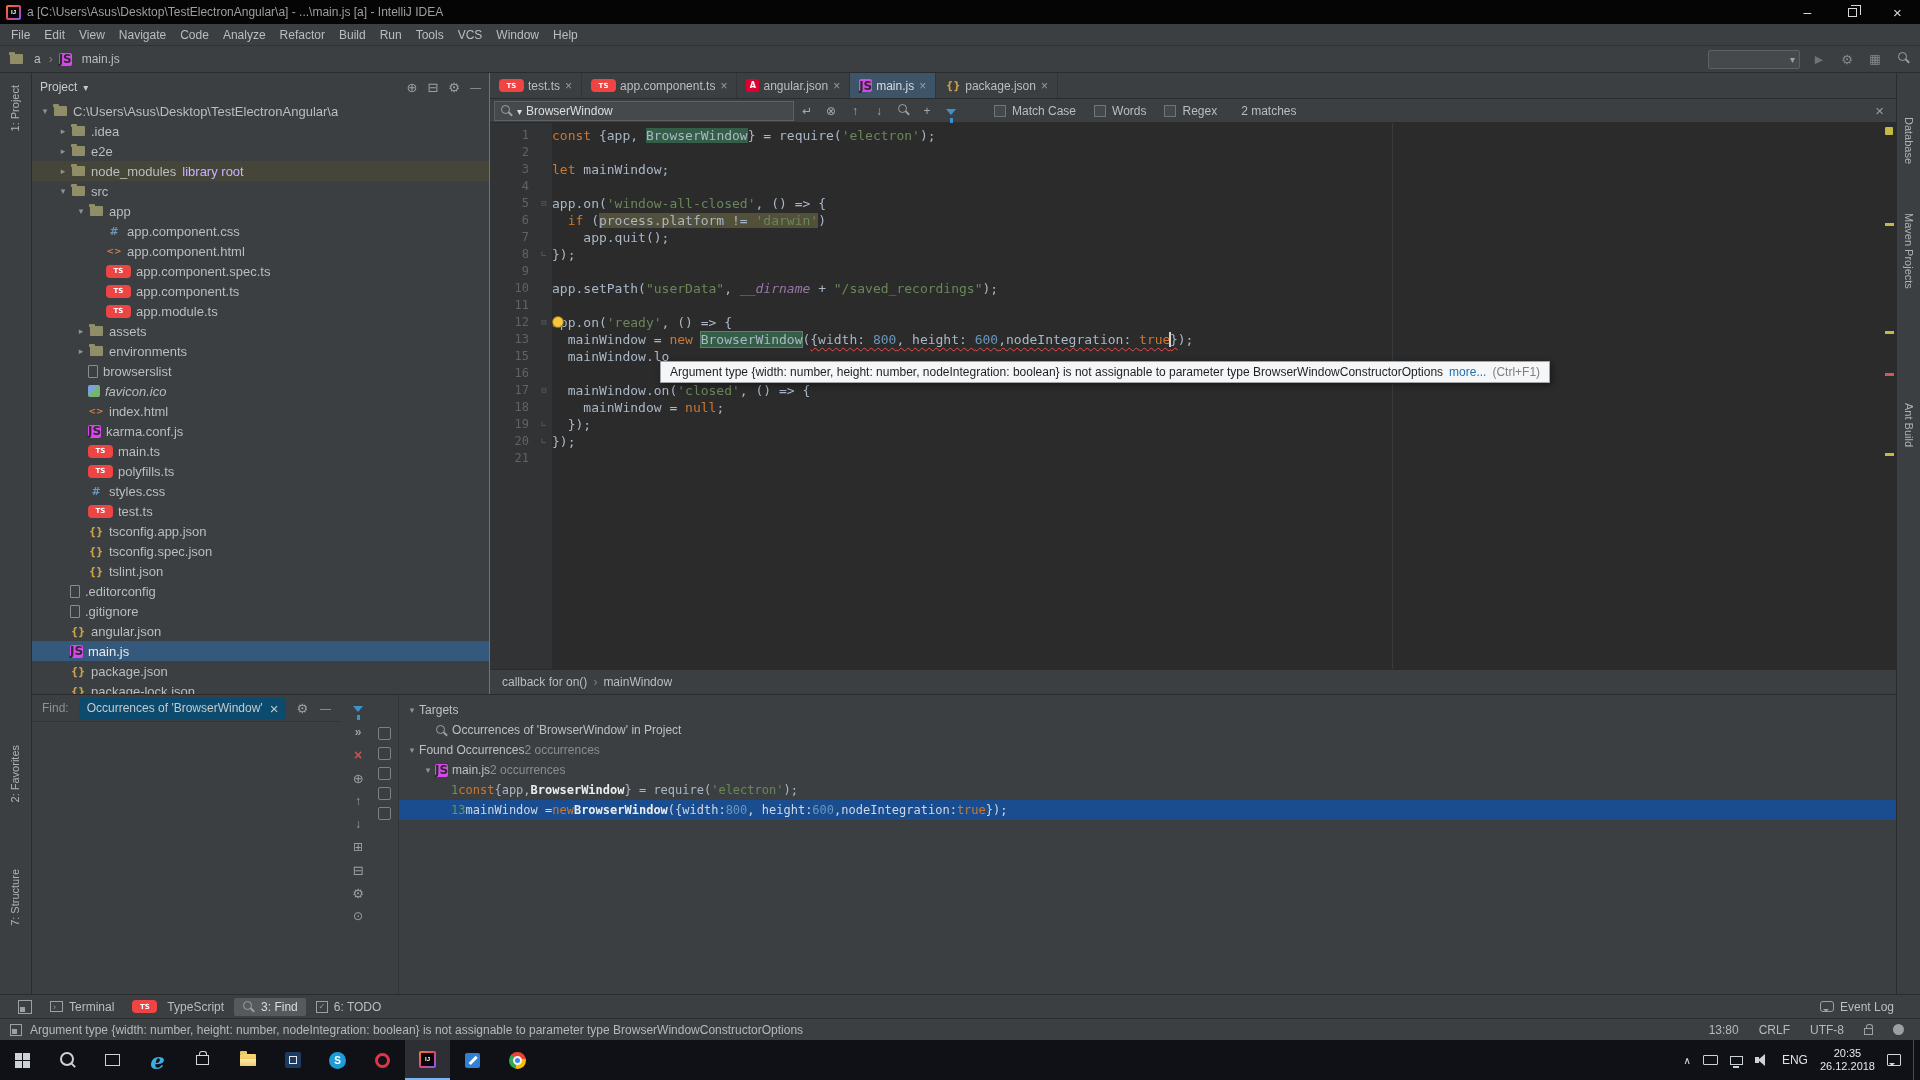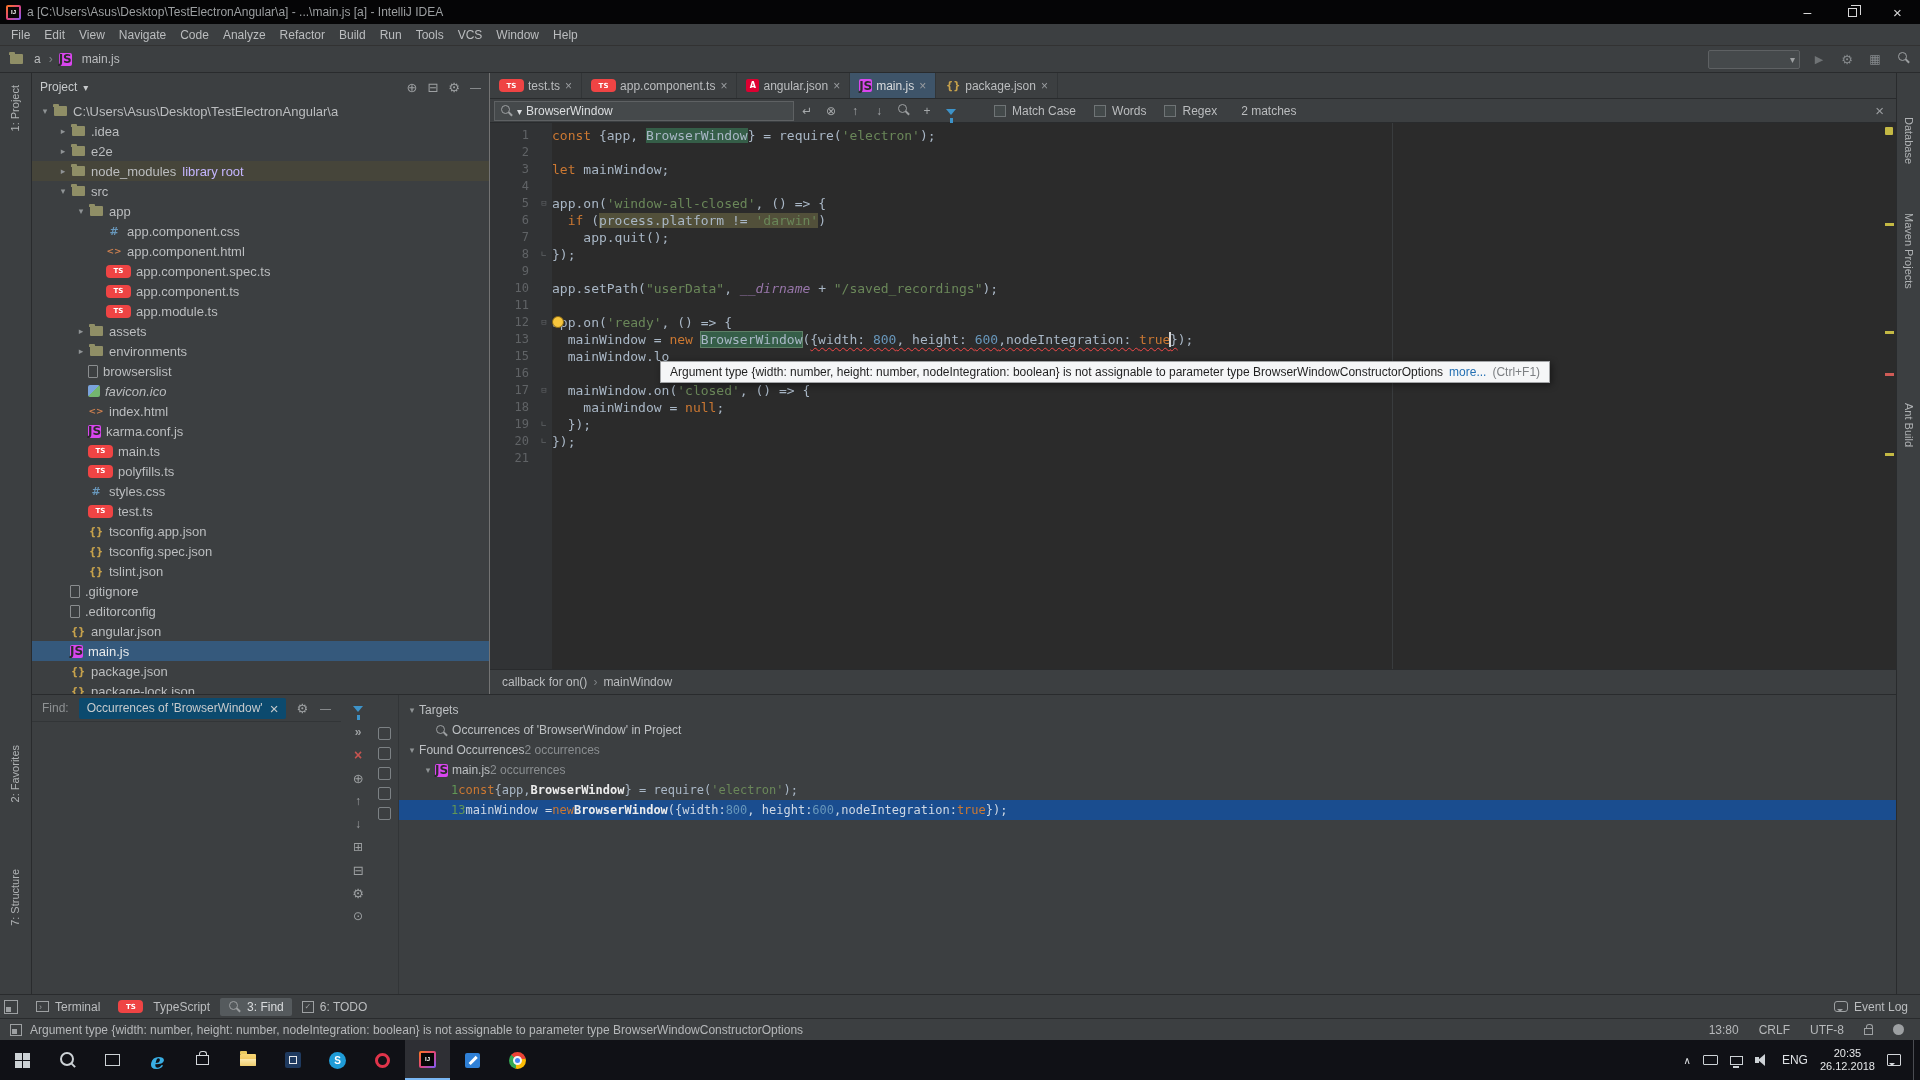--- a/index.html
+++ b/index.html
@@ -150,21 +150,21 @@
 .t-count{color:#8a8e91;}
 .t-num{color:#629755;}
 .t-kw{color:#cc7832;}
 .t-code{color:#a9b7c6;}
 .t-str{color:#6a8759;}
 .t-hit{color:#ececec;font-weight:bold;}
 .t-numlit{color:#6897bb;}
 .frow.selected .t-code,.frow.selected .t-label{color:#cfd8e4;}
 
 
-.twbar{height:24px;background:#3c3f41;border-top:1px solid #292b2d;display:flex;align-items:center;padding:0 4px;gap:2px;flex-shrink:0;}
+.twbar{height:24px;background:#3c3f41;border-top:1px solid #292b2d;display:flex;align-items:center;padding:0 18px;gap:2px;flex-shrink:0;}
 .tw{display:flex;align-items:center;gap:6px;padding:2px 8px;border-radius:2px;color:#bbbdbf;}
 .tw.active{background:#555a5d;color:#dadcde;}
 .tw-right{margin-left:auto;display:flex;}
 .i-corner{width:14px;height:14px;border:1px solid #9da0a2;position:relative;display:inline-block;}
 .i-corner:before{content:"";position:absolute;left:1px;bottom:1px;width:5px;height:5px;background:#9da0a2;}
 .i-term{width:13px;height:11px;border:1px solid #9da0a2;display:inline-flex;align-items:center;padding-left:2px;color:#9da0a2;}
 .i-term:before{content:"›";font-size:9px;}
 .i-todo{width:12px;height:12px;border:1px solid #9da0a2;display:inline-flex;align-items:center;justify-content:center;color:#9da0a2;}
 .i-todo:before{content:"✓";font-size:8px;}
 .i-event{width:14px;height:11px;border:1px solid #9da0a2;border-radius:3px;position:relative;display:inline-block;}
@@ -413,26 +413,26 @@
                 <span class="tlabel">tsconfig.spec.json</span>
               </div>
               <div class="trow" style="padding-left: 42px;">
                 <span class="chev"></span>
                 <span class="fi fi-json">{}</span>
                 <span class="tlabel">tslint.json</span>
               </div>
               <div class="trow" style="padding-left: 24px;">
                 <span class="chev"></span>
                 <span class="fi fi-file"></span>
+                <span class="tlabel">.editorconfig</span>
+              </div>
+              <div class="trow" style="padding-left: 24px;">
+                <span class="chev"></span>
+                <span class="fi fi-file"></span>
                 <span class="tlabel">.gitignore</span>
-              </div>
-              <div class="trow" style="padding-left: 24px;">
-                <span class="chev"></span>
-                <span class="fi fi-file"></span>
-                <span class="tlabel">.editorconfig</span>
               </div>
               <div class="trow" style="padding-left: 24px;">
                 <span class="chev"></span>
                 <span class="fi fi-json">{}</span>
                 <span class="tlabel">angular.json</span>
               </div>
               <div class="trow selected" style="padding-left: 24px;">
                 <span class="chev"></span>
                 <span class="fi fi-js">JS</span>
                 <span class="tlabel">main.js</span>

